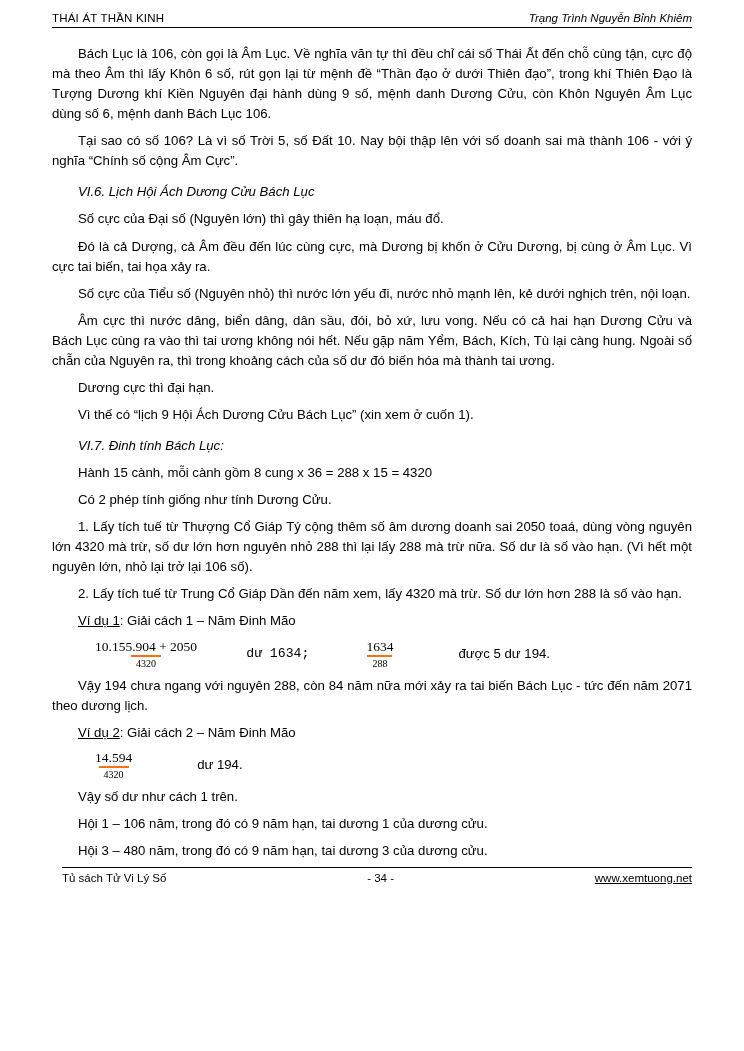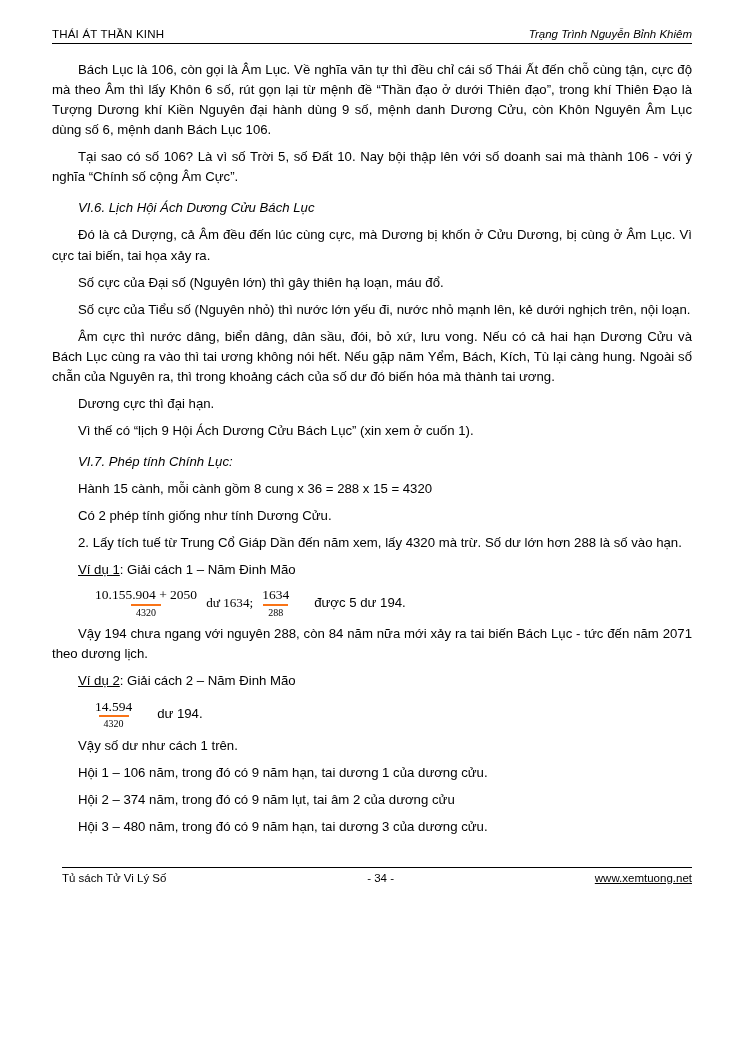--- a/index.html
+++ b/index.html
@@ -11,21 +11,21 @@
     width: 744px;
     height: 1051px;
     font-family: "Liberation Sans", sans-serif;
     color: #000000;
   }
   .page {
     position: relative;
     width: 744px;
     height: 910px;
     box-sizing: border-box;
-    padding: 28px 52px 0 52px;
+    padding: 12px 52px 0 52px;
   }
   .header {
     display: flex;
     justify-content: space-between;
     align-items: baseline;
     font-size: 11.5px;
     padding-bottom: 3px;
   }
   .header .left {
     letter-spacing: 0.2px;
@@ -60,20 +60,21 @@
   }
   .ex-label {
     text-decoration: underline;
   }
   .formula-row {
     display: flex;
     align-items: center;
     margin: 6px 0 6px 34px;
     font-family: "Liberation Serif", serif;
     font-size: 13.5px;
+    gap: 40px;
   }
   .frac {
     display: inline-flex;
     flex-direction: column;
     align-items: center;
     vertical-align: middle;
     margin: 0 4px;
   }
   .frac .num {
     padding: 0 5px 1px 5px;
@@ -85,23 +86,23 @@
     padding: 1px 5px 0 5px;
     font-size: 10px;
     line-height: 1.15;
   }
   .formula-row .txt {
     font-family: "Liberation Sans", sans-serif;
     font-size: 13.2px;
     margin: 0 16px;
   }
   .formula-row .sep {
-    font-family: Liberation Serif, serif;
+    font-family: Liberation Mono, monospace;
     font-size: 13.2px;
-    margin-right: 0;
+    margin-right: 8px;
   }
   .footer {
     position: absolute;
     left: 62px;
     right: 52px;
     bottom: 26px;
   }
   .footer-inner {
     display: flex;
     justify-content: space-between;
@@ -124,31 +125,32 @@
   </div>
   <hr class="rule">
 
   <div class="content">
 
     <p class="indent">Bách Lục là 106, còn gọi là Âm Lục. Về nghĩa văn tự thì đều chỉ cái số Thái Ất đến chỗ cùng tận, cực độ mà theo Âm thì lấy Khôn 6 số, rút gọn lại từ mệnh đề “Thần đạo ở dưới Thiên đạo”, trong khí Thiên Đạo là Tượng Dương khí Kiền Nguyên đại hành dùng 9 số, mệnh danh Dương Cửu, còn Khôn Nguyên Âm Lục dùng số 6, mệnh danh Bách Lục 106.</p>
     <p class="indent">Tại sao có số 106? Là vì số Trời 5, số Đất 10. Nay bội thập lên với số doanh sai mà thành 106 - với ý nghĩa “Chính số cộng Âm Cực”.</p>
 
     <h3 class="section">VI.6. Lịch Hội Ách Dương Cửu Bách Lục</h3>
 
+    <p class="indent">Số cực của Đại số (Nguyên lớn) thì gây thiên hạ loạn, máu đổ.</p>
     <p class="indent">Đó là cả Dượng, cả Âm đều đến lúc cùng cực, mà Dương bị khốn ở Cửu Dương, bị cùng ở Âm Lục. Vì cực tai biến, tai họa xảy ra.</p>
-    <p class="indent">Số cực của Đại số (Nguyên lớn) thì gây thiên hạ loạn, máu đổ.</p>
     <p class="indent">Số cực của Tiểu số (Nguyên nhỏ) thì nước lớn yếu đi, nước nhỏ mạnh lên, kẻ dưới nghịch trên, nội loạn.</p>
     <p class="indent">Âm cực thì nước dâng, biển dâng, dân sầu, đói, bỏ xứ, lưu vong. Nếu có cả hai hạn Dương Cửu và Bách Lục cùng ra vào thì tai ương không nói hết. Nếu gặp năm Yểm, Bách, Kích, Tù lại càng hung. Ngoài số chẵn của Nguyên ra, thì trong khoảng cách của số dư đó biến hóa mà thành tai ương.</p>
     <p class="indent">Dương cực thì đại hạn.</p>
     <p class="indent">Vì thế có “lịch 9 Hội Ách Dương Cửu Bách Lục” (xin xem ở cuốn 1).</p>
 
-    <h3 class="section">VI.7. Phép tính Chính Lục:</h3>
+    <h3 class="section">VI.7. Đinh tính Bách Lục:</h3>
 
     <p class="indent">Hành 15 cành, mỗi cành gồm 8 cung x 36 = 288 x 15 = 4320</p>
     <p class="indent">Có 2 phép tính giống như tính Dương Cửu.</p>
+    <p class="indent">1. Lấy tích tuế từ Thượng Cổ Giáp Tý cộng thêm số âm dương doanh sai 2050 toaá, dùng vòng nguyên lớn 4320 mà trừ, số dư lớn hơn nguyên nhỏ 288 thì lại lấy 288 mà trừ nữa. Số dư là số vào hạn. (Vì hết một nguyên lớn, nhỏ lại trở lại 106 số).</p>
     <p class="indent">2. Lấy tích tuế từ Trung Cổ Giáp Dần đến năm xem, lấy 4320 mà trừ. Số dư lớn hơn 288 là số vào hạn.</p>
 
     <p class="indent"><span class="ex-label">Ví dụ 1</span><span>: Giải cách 1 – Năm Đinh Mão</span></p>
 
     <div class="formula-row">
       <span class="frac">
         <span class="num">10.155.904 + 2050</span>
         <span class="den">4320</span>
       </span>
       <span class="sep">dư 1634;</span>
@@ -168,21 +170,20 @@
         <span class="num">14.594</span>
         <span class="den">4320</span>
       </span>
       <span class="txt">dư 194.</span>
     </div>
 
     <p class="indent">Vậy số dư như cách 1 trên.</p>
 
 
     <p class="indent">Hội 1 – 106 năm, trong đó có 9 năm hạn, tai dương 1 của dương cửu.</p>
-    <p class="indent">Hội 2 – 374 năm, trong đó có 9 năm lụt, tai âm 2 của dương cửu</p>
     <p class="indent">Hội 3 – 480 năm, trong đó có 9 năm hạn, tai dương 3 của dương cửu.</p>
 
   </div>
 
   <div class="footer">
     <hr class="rule">
     <div class="footer-inner">
       <div>Tủ sách Tử Vi Lý Số</div>
       <div>- 34 -</div>
       <div class="footer-link">www.xemtuong.net</div>

